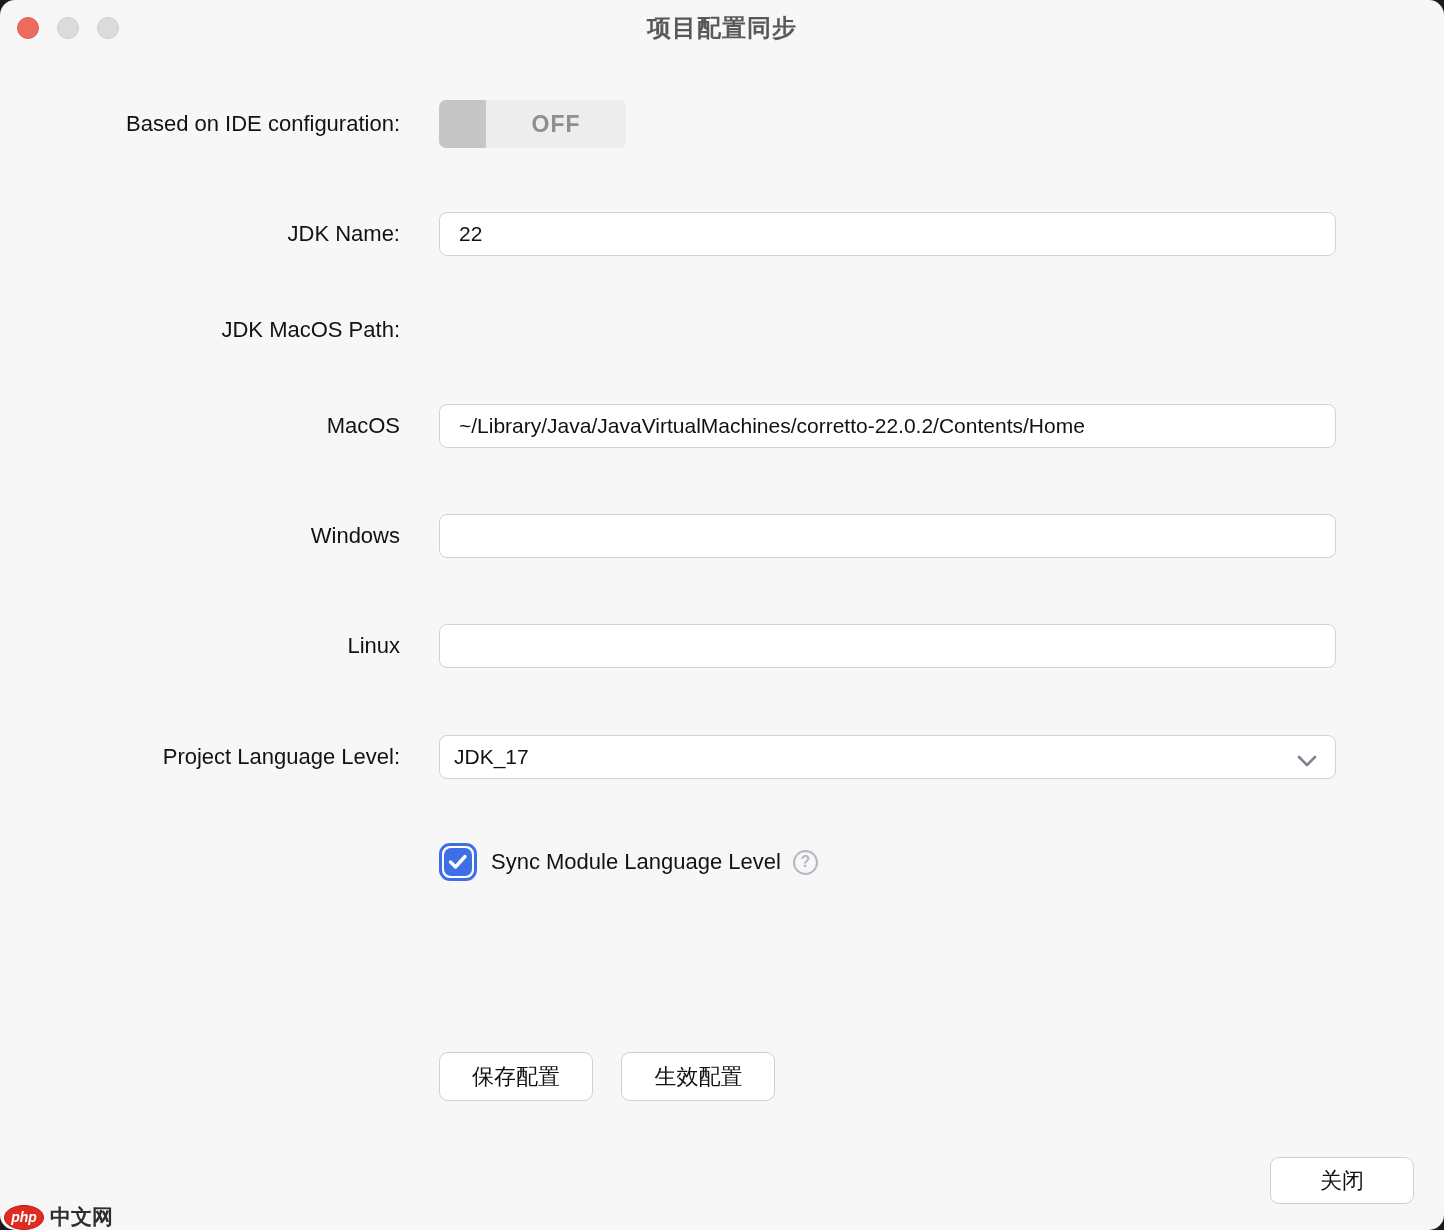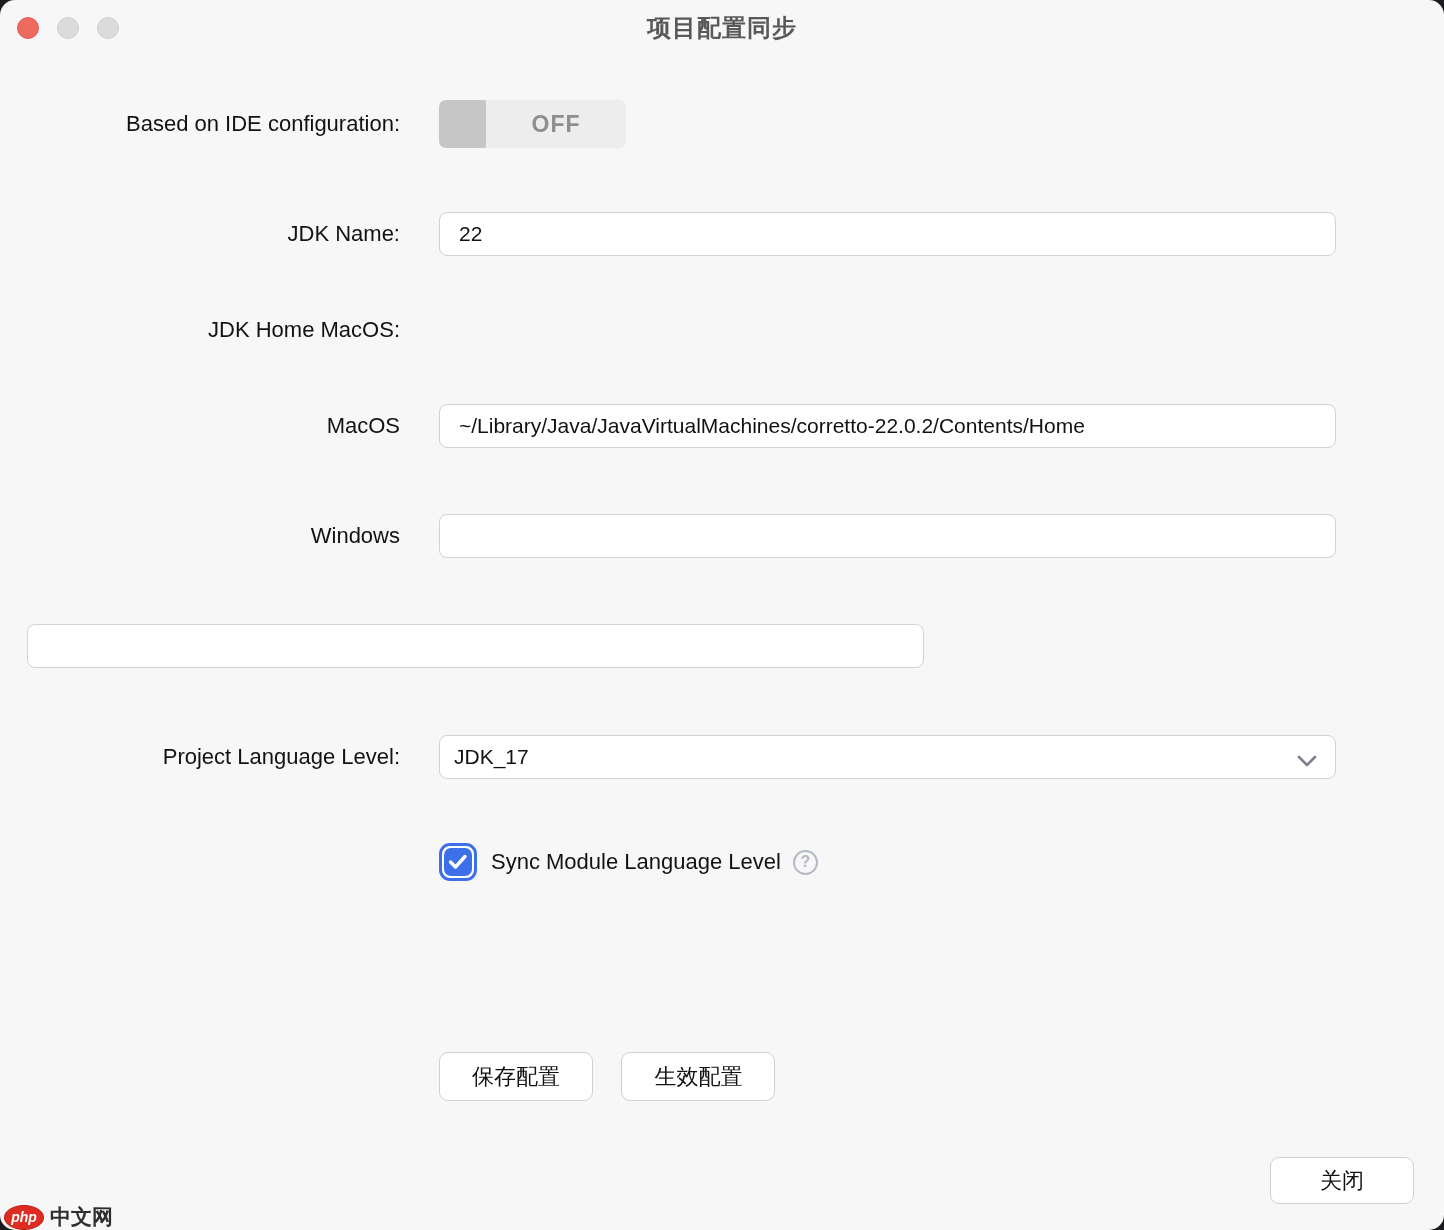--- a/index.html
+++ b/index.html
@@ -154,38 +154,39 @@
   </div>
 
   <div class="row" style="top:212px; height:44px;">
     <div class="lbl">JDK Name:</div>
     <div class="field">
       <input class="text-input" type="text" value="22" style="">
     </div>
   </div>
 
   <div class="row" style="top:308px; height:44px;">
-    <div class="lbl">JDK Home MacOS:</div>
+    <div class="lbl">JDK MacOS Path:</div>
   </div>
 
   <div class="row" style="top:404px; height:44px;">
     <div class="lbl">MacOS</div>
     <div class="field">
       <input class="text-input" type="text" value="~/Library/Java/JavaVirtualMachines/corretto-22.0.2/Contents/Home" style="">
     </div>
   </div>
 
   <div class="row" style="top:514px; height:44px;">
     <div class="lbl">Windows</div>
     <div class="field">
       <input class="text-input" type="text" value="" style="">
     </div>
   </div>
 
   <div class="row" style="top:624px; height:44px;">
+    <div class="lbl">Linux</div>
     <div class="field">
       <input class="text-input" type="text" value="" style="">
     </div>
   </div>
 
   <div class="row" style="top:735px; height:44px;">
     <div class="lbl">Project Language Level:</div>
     <div class="field">
       <div class="select-box">
         <span>JDK_17</span>

